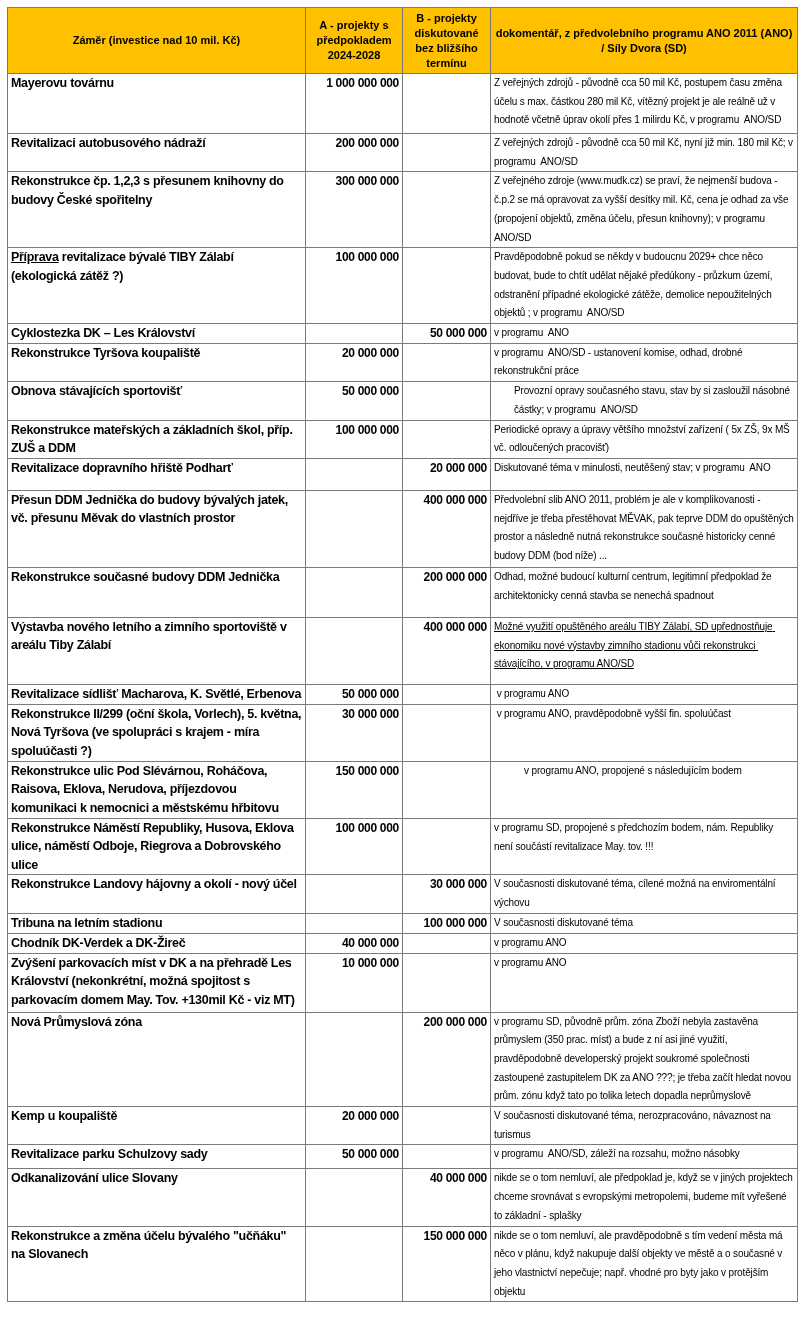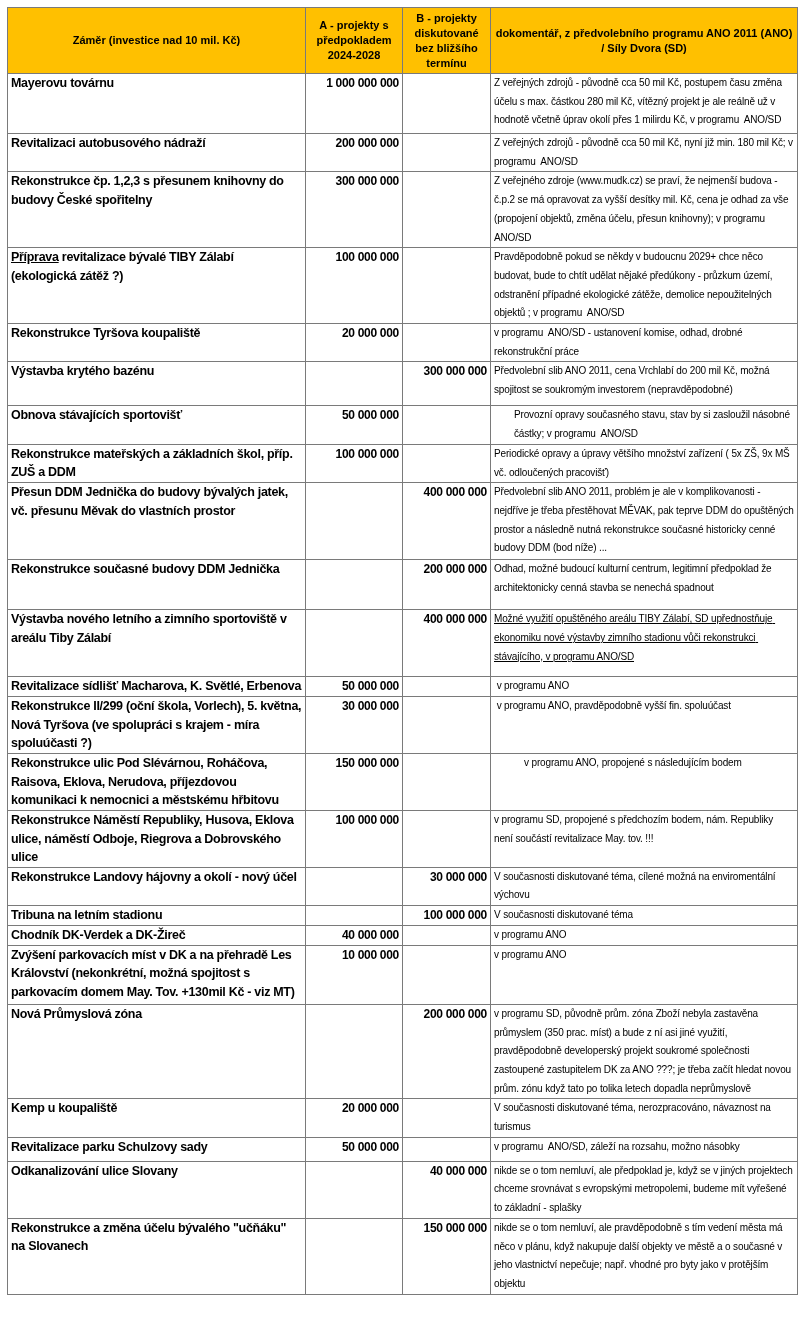--- a/index.html
+++ b/index.html
@@ -52,43 +52,49 @@
         <td class="amt">300 000 000</td>
         <td class="amt"></td>
         <td class="note" style="white-space: pre-wrap;">Z veřejného zdroje (www.mudk.cz) se praví, že nejmenší budova - č.p.2 se má opravovat za vyšší desítky mil. Kč, cena je odhad za vše (propojení objektů, změna účelu, přesun knihovny); v programu  ANO/SD</td>
       </tr>
       <tr style="height: 66px;">
         <td class="name"><span class="u">Příprava</span><span style="white-space: pre-wrap;"> revitalizace bývalé TIBY Zálabí (ekologická zátěž ?)</span></td>
         <td class="amt">100 000 000</td>
         <td class="amt"></td>
         <td class="note" style="white-space: pre-wrap;">Pravděpodobně pokud se někdy v budoucnu 2029+ chce něco budovat, bude to chtít udělat nějaké předúkony - průzkum území, odstranění případné ekologické zátěže, demolice nepoužitelných objektů ; v programu  ANO/SD</td>
       </tr>
+      <tr style="height: 19px;">
+        <td class="name">Cyklostezka DK – Les Království</td>
+        <td class="amt"></td>
+        <td class="amt">50 000 000</td>
+        <td class="note" style="white-space: pre-wrap;">v programu  ANO</td>
+      </tr>
       <tr style="height: 38px;">
         <td class="name">Rekonstrukce Tyršova koupaliště</td>
         <td class="amt">20 000 000</td>
         <td class="amt"></td>
         <td class="note" style="white-space: pre-wrap;">v programu  ANO/SD - ustanovení komise, odhad, drobné rekonstrukční práce</td>
-      </tr>
-      <tr style="height: 44px;">
-        <td class="name">Výstavba krytého bazénu</td>
-        <td class="amt"></td>
-        <td class="amt">300 000 000</td>
-        <td class="note" style="white-space: pre-wrap;">Předvolební slib ANO 2011, cena Vrchlabí do 200 mil Kč, možná spojitost se soukromým investorem (nepravděpodobné)</td>
       </tr>
       <tr style="height: 34px;">
         <td class="name">Obnova stávajících sportovišť</td>
         <td class="amt">50 000 000</td>
         <td class="amt"></td>
         <td class="note" style="white-space: pre-wrap; padding-left: 23px;">Provozní opravy současného stavu, stav by si zasloužil násobné částky; v programu  ANO/SD</td>
       </tr>
       <tr style="height: 36px;">
         <td class="name">Rekonstrukce mateřských a základních škol, příp. ZUŠ a DDM</td>
         <td class="amt">100 000 000</td>
         <td class="amt"></td>
         <td class="note" style="white-space: pre-wrap;">Periodické opravy a úpravy většího množství zařízení ( 5x ZŠ, 9x MŠ vč. odloučených pracovišť)</td>
+      </tr>
+      <tr style="height: 32px;">
+        <td class="name">Revitalizace dopravního hřiště Podharť</td>
+        <td class="amt"></td>
+        <td class="amt">20 000 000</td>
+        <td class="note" style="white-space: pre-wrap;">Diskutované téma v minulosti, neutěšený stav; v programu  ANO</td>
       </tr>
       <tr style="height: 77px;">
         <td class="name">Přesun DDM Jednička do budovy bývalých jatek, vč. přesunu Měvak do vlastních prostor</td>
         <td class="amt"></td>
         <td class="amt">400 000 000</td>
         <td class="note" style="white-space: pre-wrap;">Předvolební slib ANO 2011, problém je ale v komplikovanosti - nejdříve je třeba přestěhovat MĚVAK, pak teprve DDM do opuštěných prostor a následně nutná rekonstrukce současné historicky cenné budovy DDM (bod níže) ...</td>
       </tr>
       <tr style="height: 50px;">
         <td class="name">Rekonstrukce současné budovy DDM Jednička</td>
         <td class="amt"></td>

